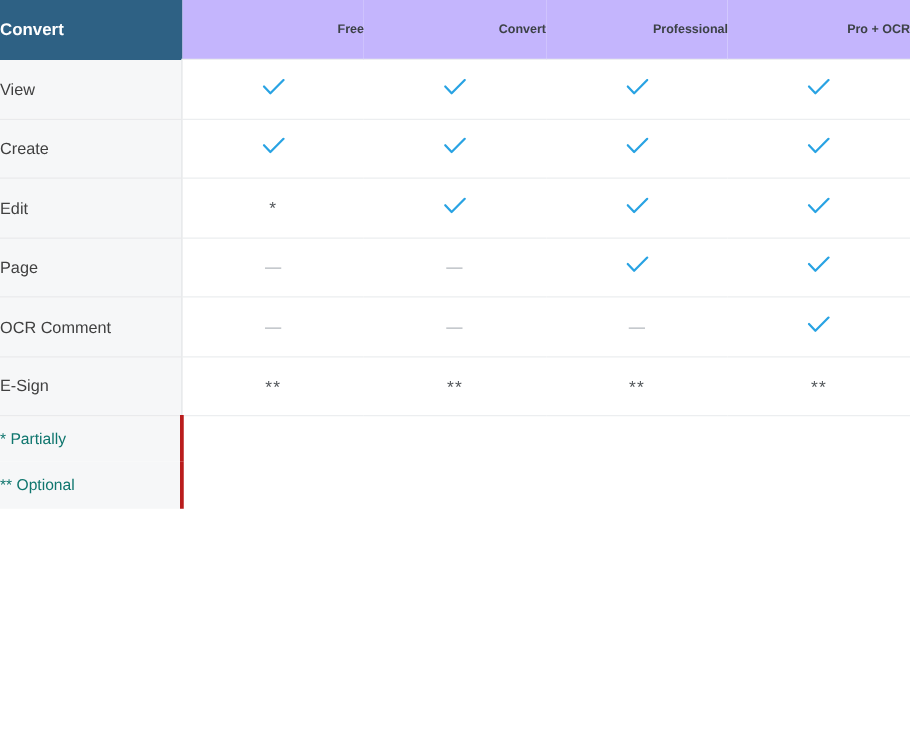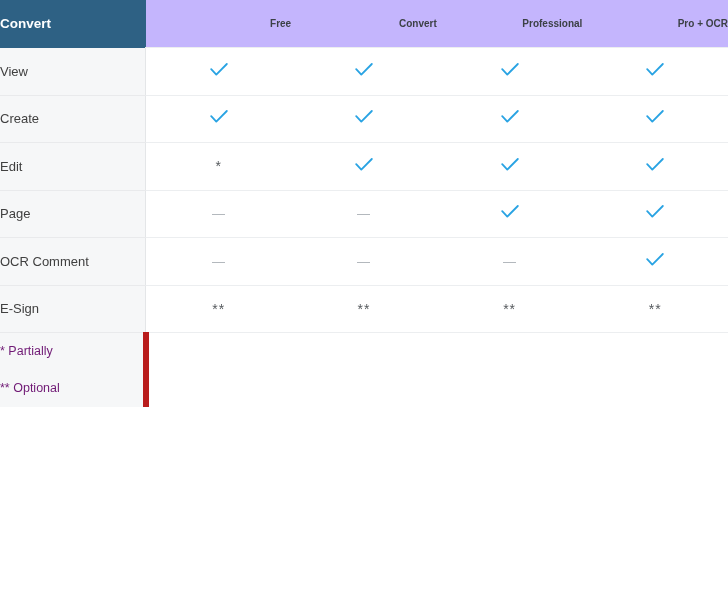--- a/index.html
+++ b/index.html
@@ -80,25 +80,25 @@
     vertical-align: middle;
   }
   .star {
     font-size: 14px;
     color: #55595d;
     letter-spacing: 1px;
   }
   
   .foot-cell {
     background: #f6f7f8;
-    border-right: 6px solid #b91c1c;
+    border-right: 3px solid #b91c1c;
     padding-left: 22px;
     box-sizing: border-box;
     font-size: 12.5px;
-    color: #701a75;
+    color: #0f766e;
     text-align: left;
     border-bottom: none;
   }
   .foot-val {
     background: #ffffff;
     border-bottom: none;
   }
   tr.foot-row { height: 36px; }
   tr.foot-row-last { height: 38px; padding-left: 12px; }
 </style>

